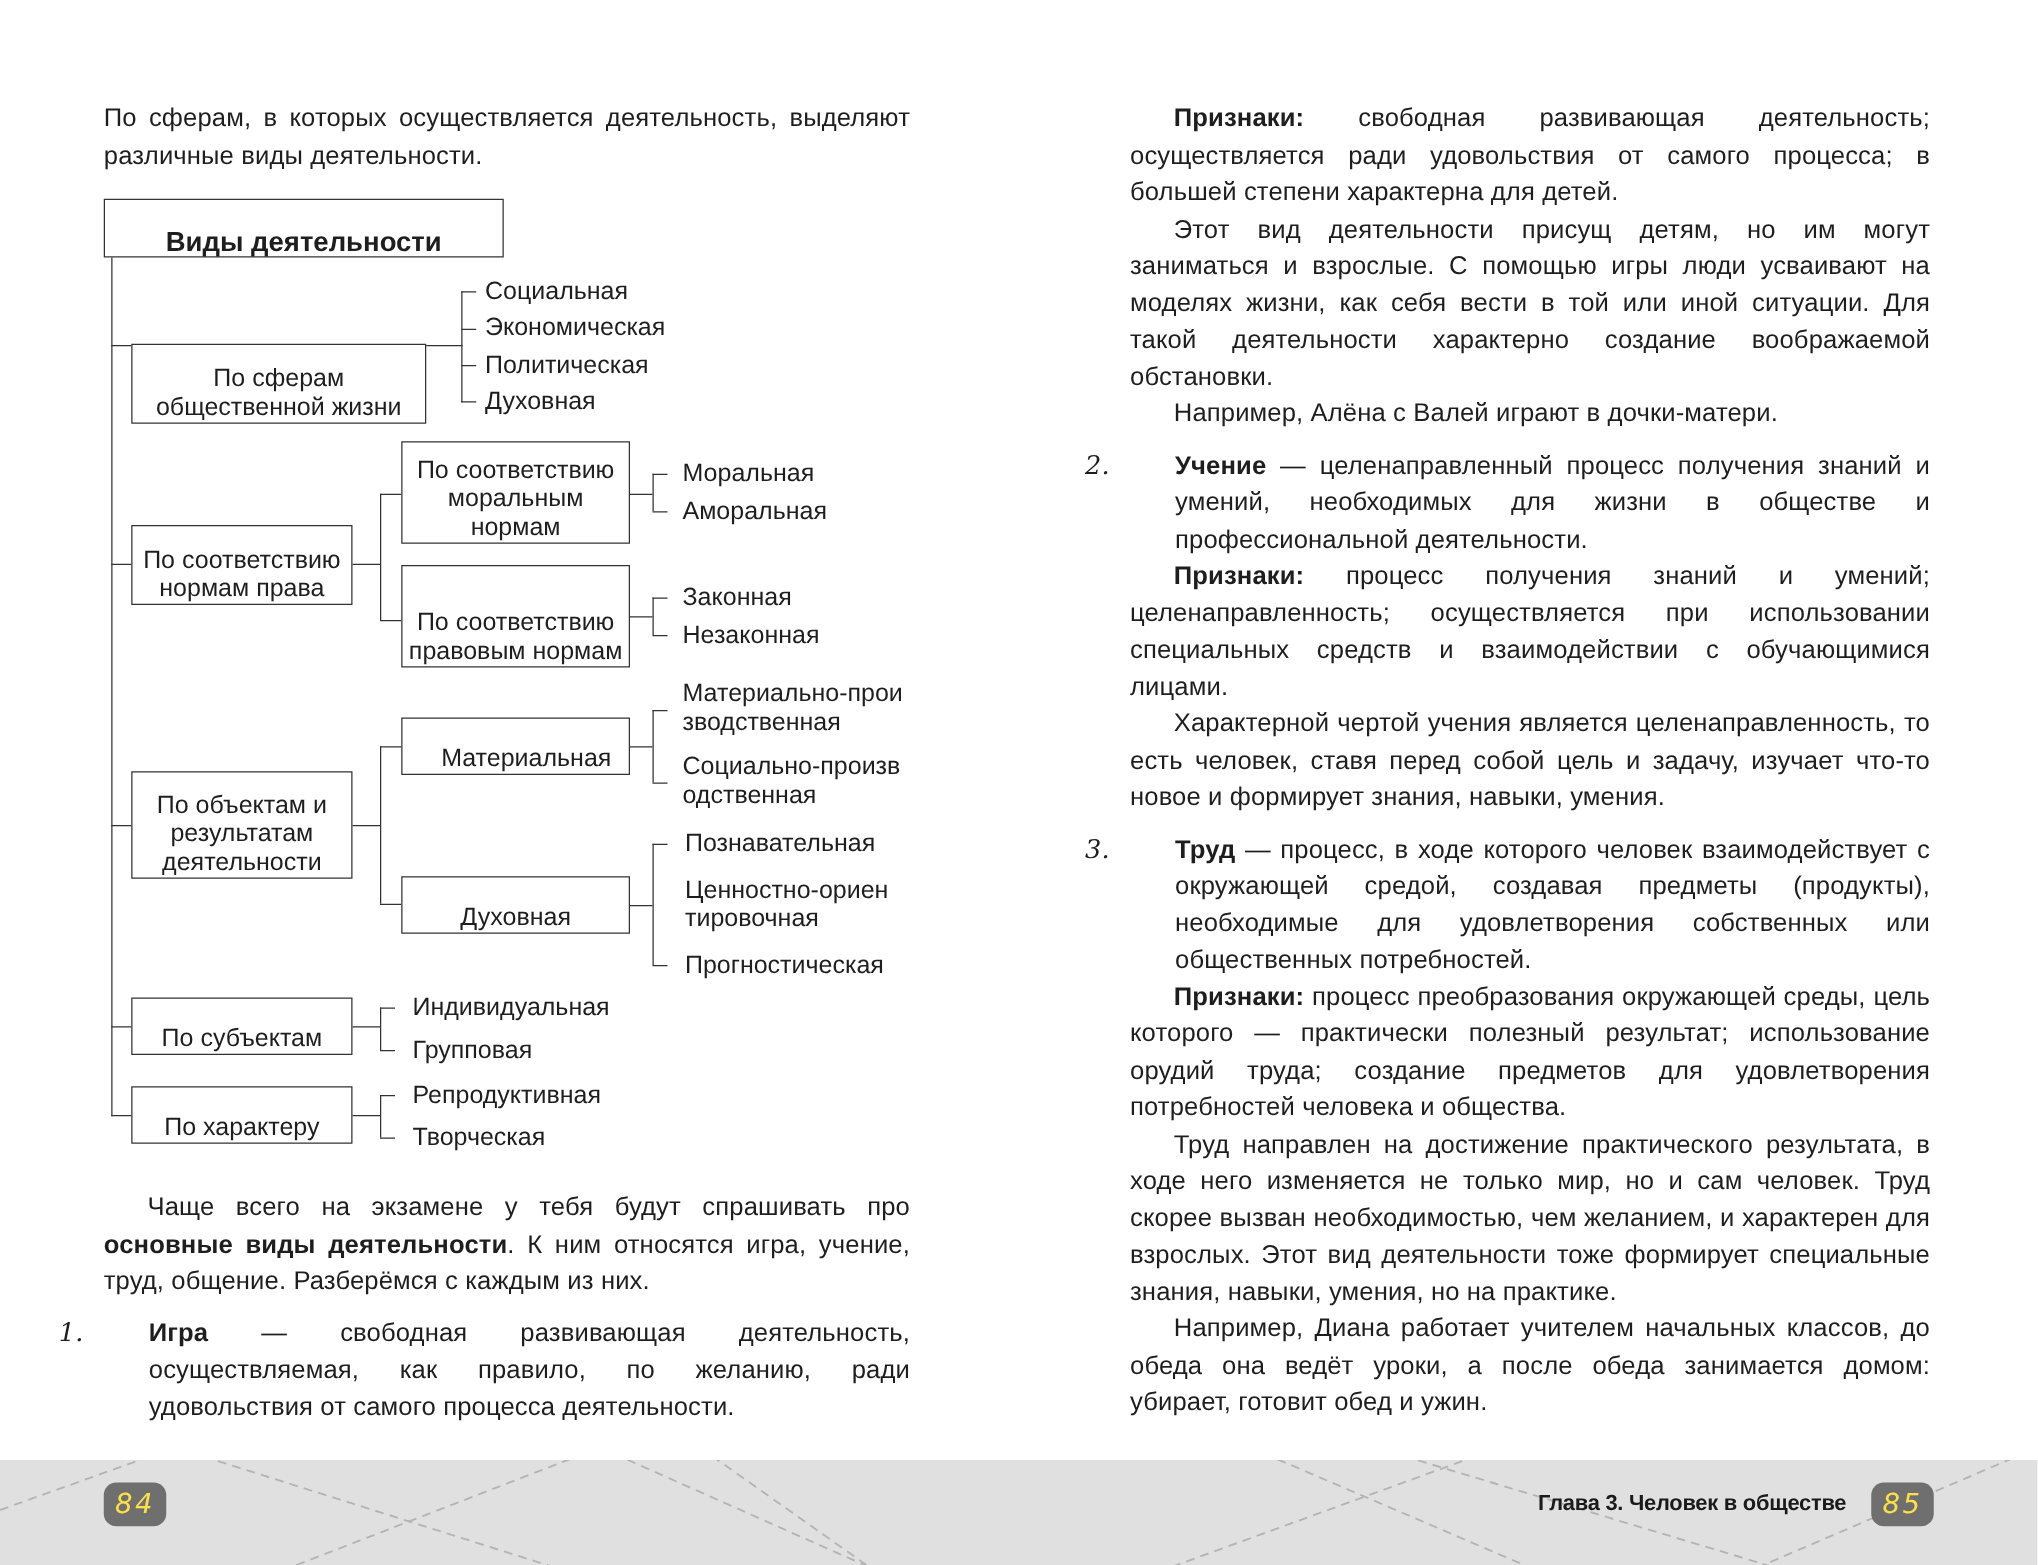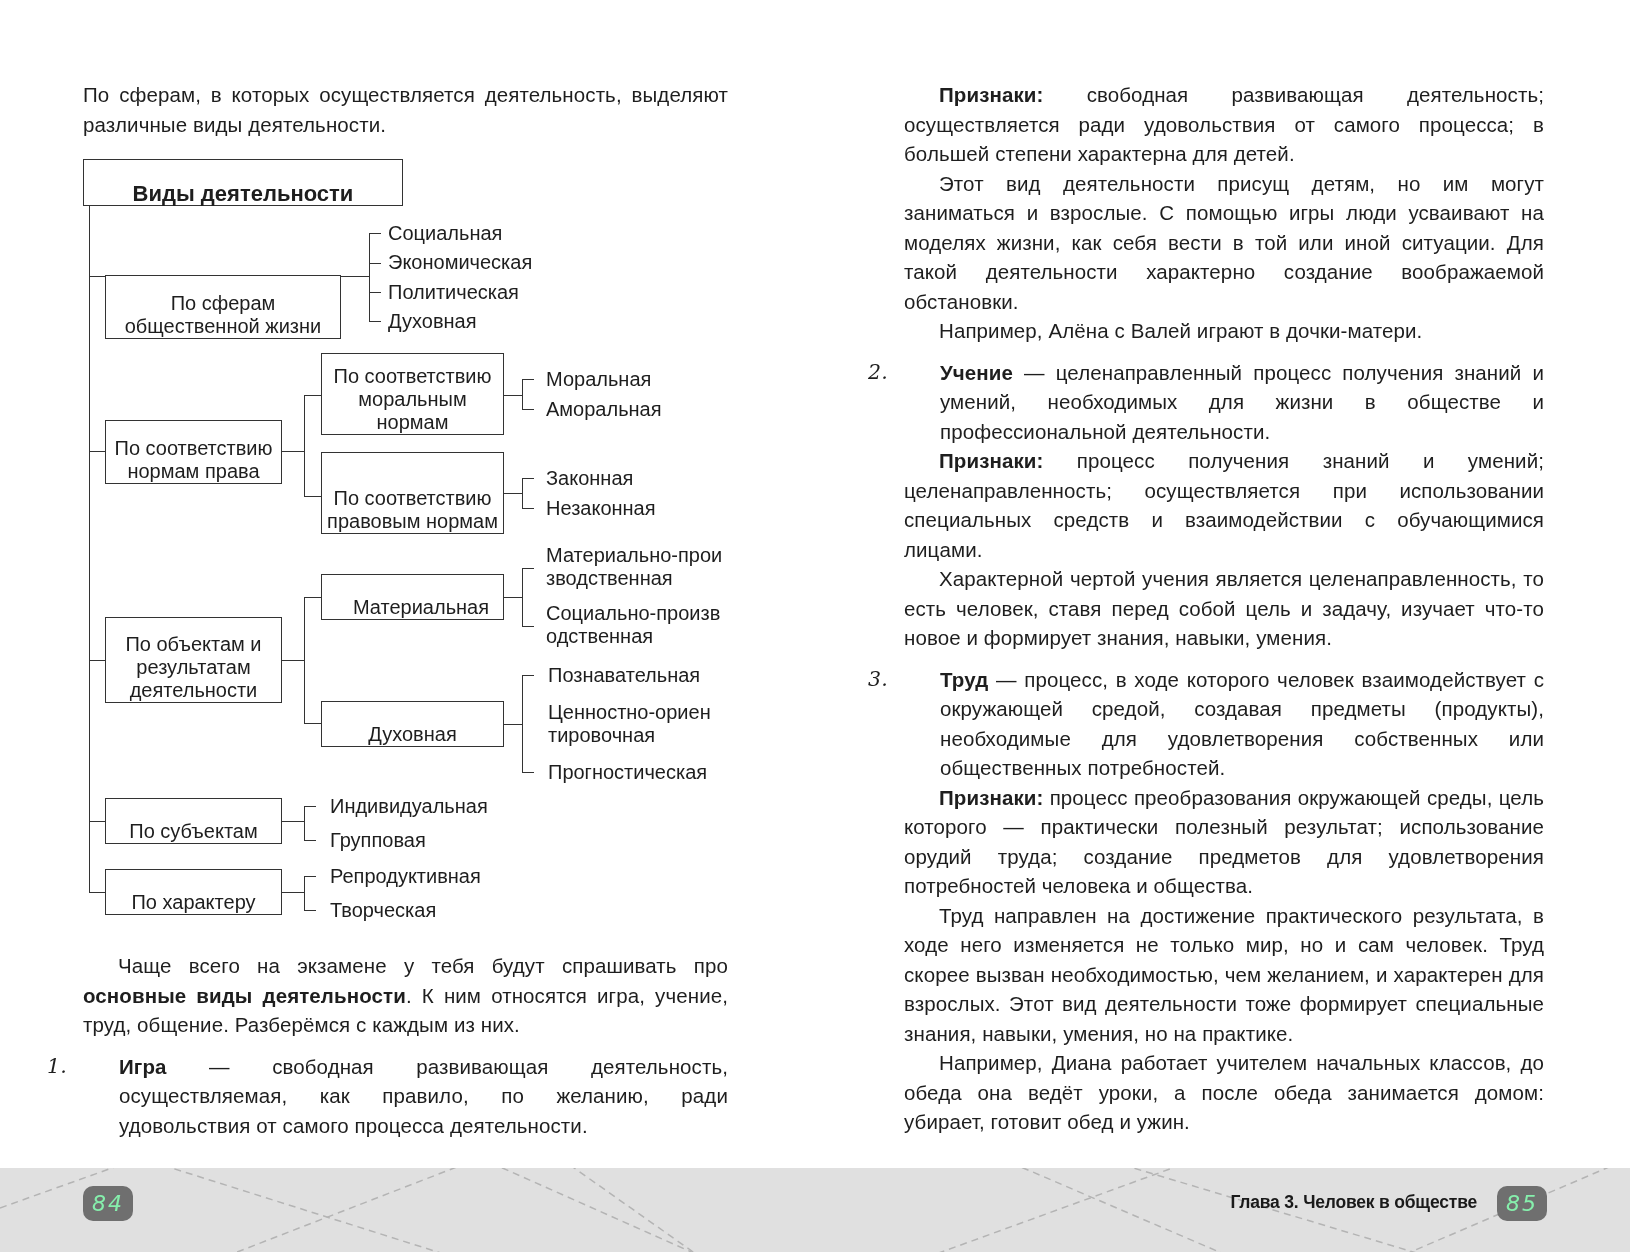--- a/index.html
+++ b/index.html
@@ -23,21 +23,21 @@
          font-size:20px; line-height:23px; box-sizing:border-box; }
   .box.title { font-weight:bold; font-size:22px; }
   .leaf { position:absolute; font-size:20px; line-height:23px; white-space:nowrap; }
   .ln { position:absolute; background:#333; }
   .h { height:1.2px; }
   .v { width:1.2px; }
 
   
   .footer { position:absolute; left:0; top:1168px; width:1630px; height:84px; background:#e0e0e0; overflow:hidden; }
   .footer svg { position:absolute; left:0; top:0; }
-  .pnum { position:absolute; top:18px; width:50px; height:35px; border-radius:10px; background:#6f6f6f; color:#86efac;
+  .pnum { position:absolute; top:18px; width:50px; height:35px; border-radius:10px; background:#6f6f6f; color:#fde047;
           font-family:"DejaVu Sans", sans-serif; font-style:italic; font-size:22px; line-height:35px; text-align:center; letter-spacing:2px; }
   .run { position:absolute; top:24px; font-size:17.5px; font-weight:bold; color:#1a1a1a; white-space:nowrap; letter-spacing:-0.2px; }
 </style>
 </head>
 <body>
 
 <div class="page page-left">
 
   <div class="txt" style="left:83px; top:80px; width:645px;">
     <p>По сферам, в которых осуществляется деятельность, выделяют различные виды деятельности.</p>

